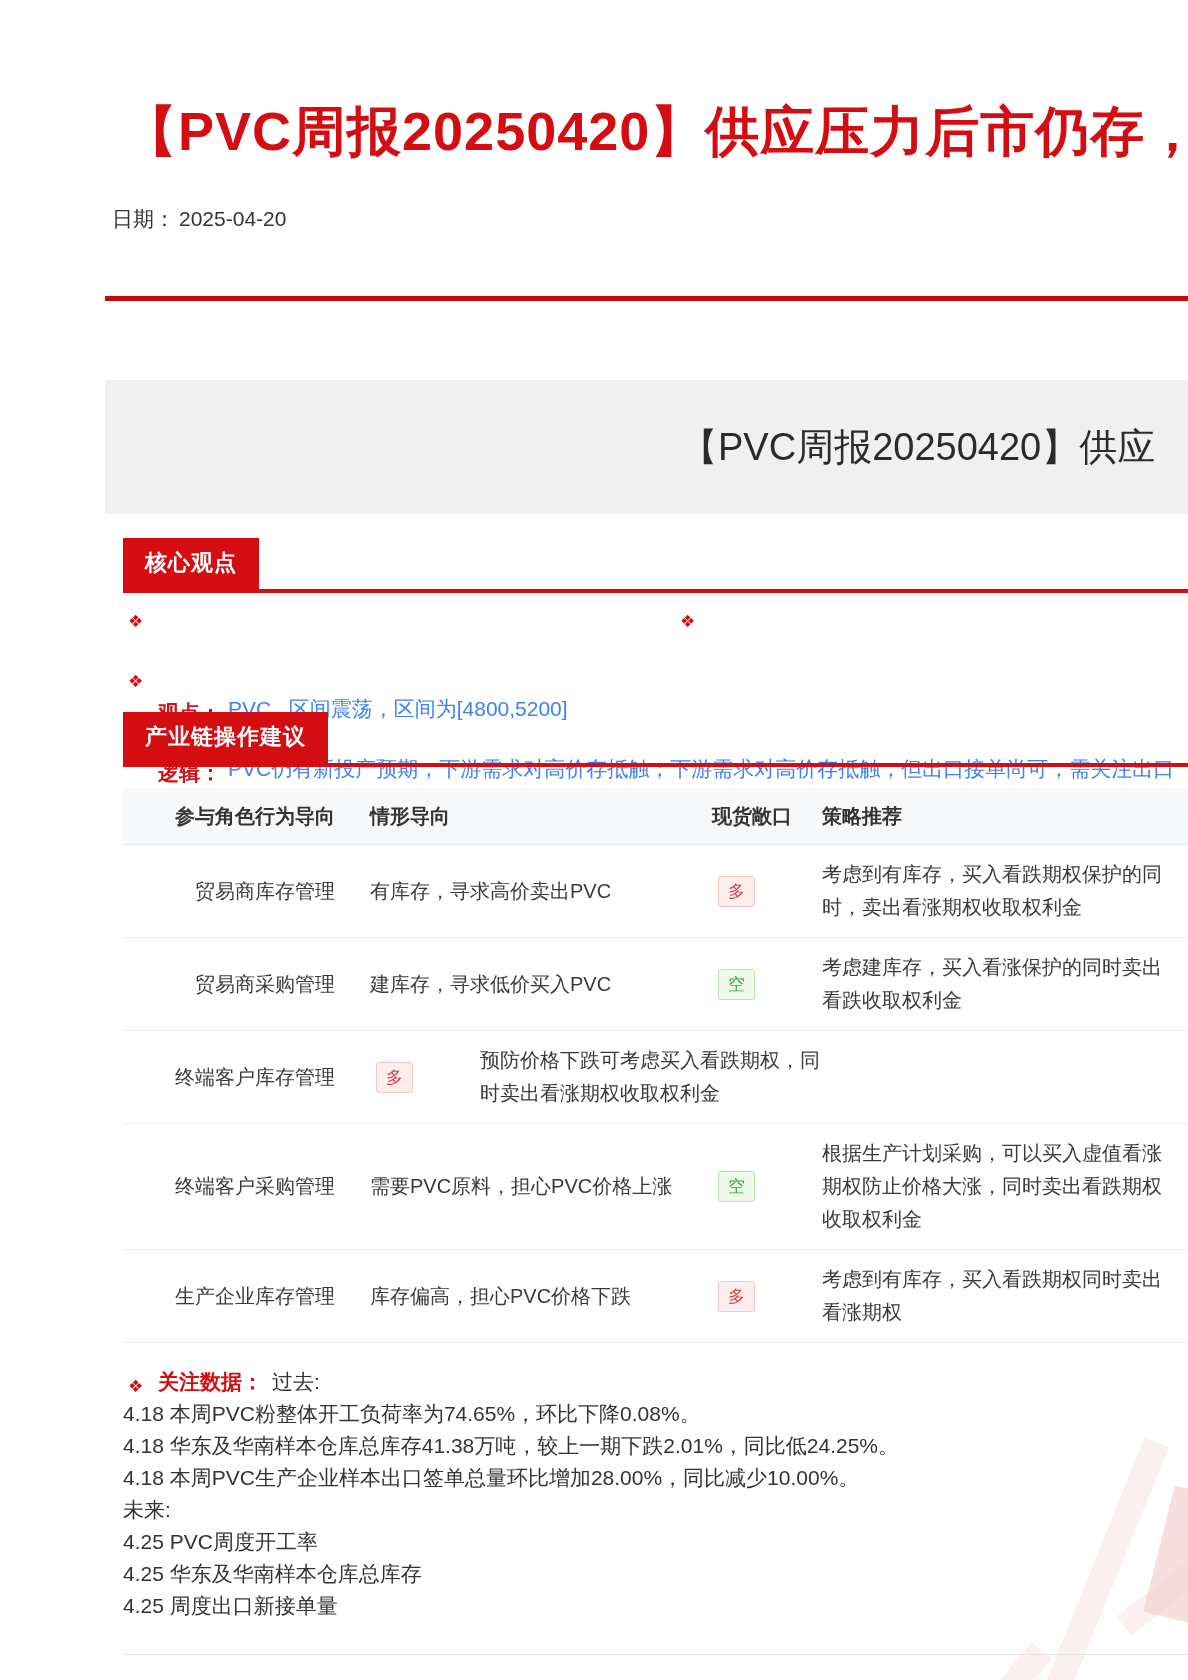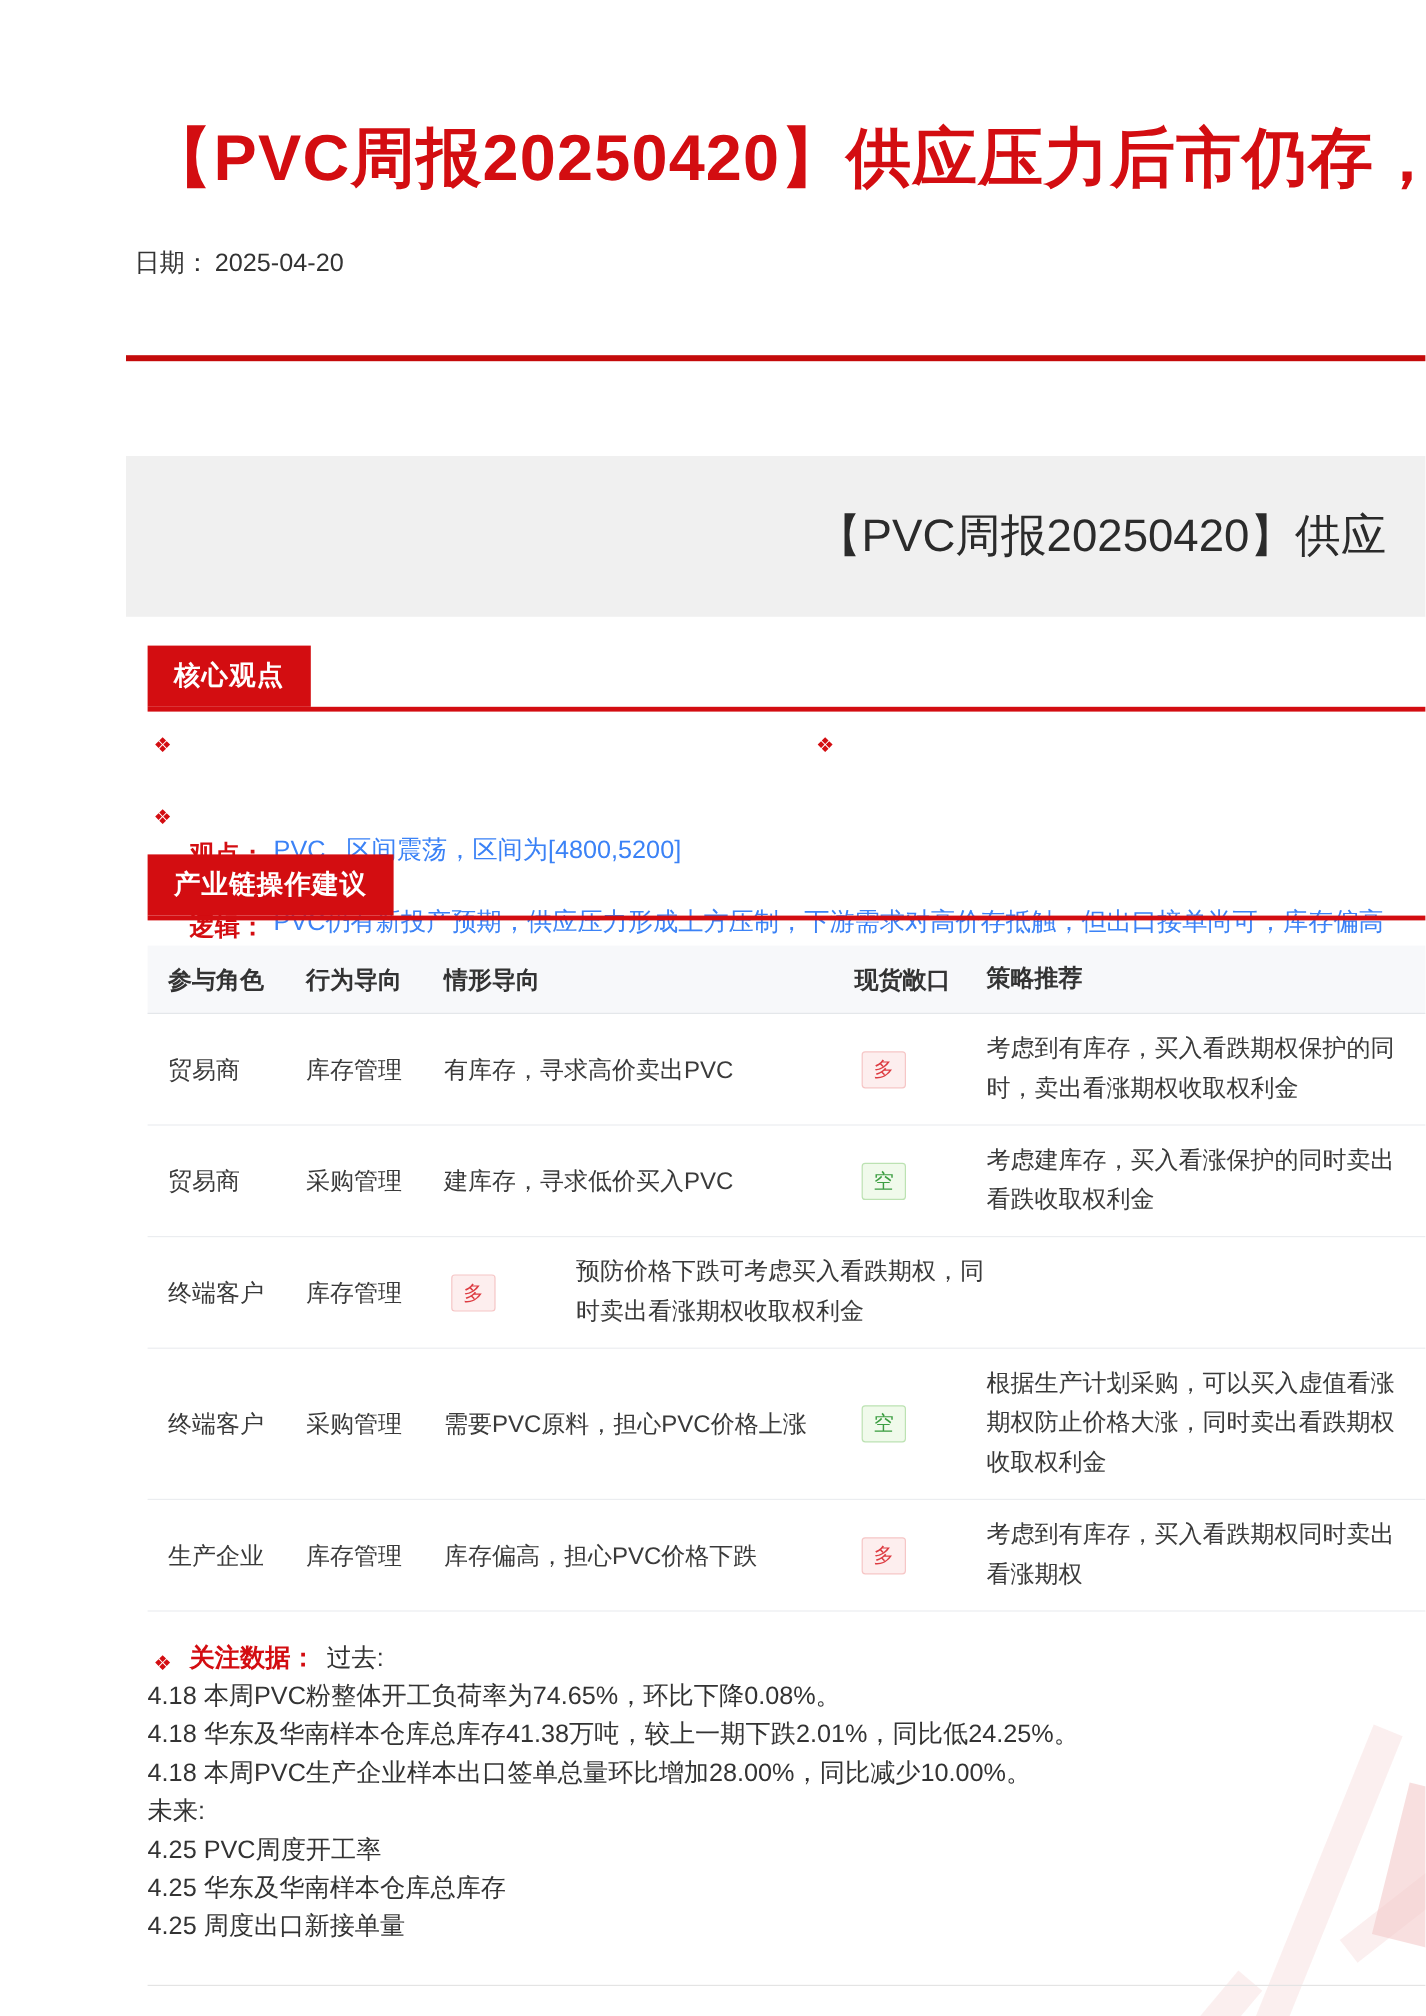--- a/index.html
+++ b/index.html
@@ -33,21 +33,21 @@
   .b-label.l2{left:712px;}
   .b-value{position:absolute;left:228px;color:#3b82f6;}
   .b-value.v2{left:786px;}
 
   
   .op-table{position:absolute;left:123px;top:788px;width:1190px;font-size:20px;}
   .thead{display:flex;align-items:center;height:56px;background:#f7f8fa;font-weight:bold;color:#333;
     border-bottom:1px solid #e4e7ea;}
   .trow{display:flex;align-items:center;padding:13px 0;border-bottom:1px solid #ebedf0;color:#3a3a3a;}
   .c{flex:none;}
-  .c1{width:132px;padding-left:17px;box-sizing:border-box;}
+  .c1{width:132px;padding-left:17px;box-sizing:border-box;text-align:right;}
   .c2{width:115px;}
   .c3{width:342px;}
   .c4{width:110px;}
   .c5{width:352px;line-height:33px;}
   .badge{display:inline-block;margin-left:6px;padding:3px 9px;border-radius:3px;font-size:17px;}
   .badge.long{color:#dd3b41;background:#fdeeee;border:1px solid #f6c6c6;}
   .badge.short{color:#3c9e42;background:#f0faeb;border:1px solid #bce2b2;}
 
   
   .focus{position:absolute;left:0;top:1366px;width:2000px;font-size:21px;color:#333;}
@@ -100,21 +100,21 @@
     <span class="b-label">观点：</span>
     <span class="b-value">PVC   区间震荡，区间为[4800,5200]</span>
     <span class="bullet b2">❖</span>
     <span class="b-label l2">合约：</span>
     <span class="b-value v2">v2509</span>
   </div>
 
   <div class="bullet-row r-logic">
     <span class="bullet">❖</span>
     <span class="b-label">逻辑：</span>
-    <span class="b-value">PVC仍有新投产预期，供应压力形成上方压制；下游需求对高价存抵触，但出口接单尚可，库存偏高</span>
+    <span class="b-value">PVC仍有新投产预期，下游需求对高价存抵触；下游需求对高价存抵触，但出口接单尚可，需关注出口</span>
   </div>
 
   <div class="tag-block t2">
     <span class="red-tag">产业链操作建议</span>
     <div class="tag-underline"></div>
   </div>
 
   <div class="op-table">
     <div class="thead">
       <div class="c c1">参与角色</div>

